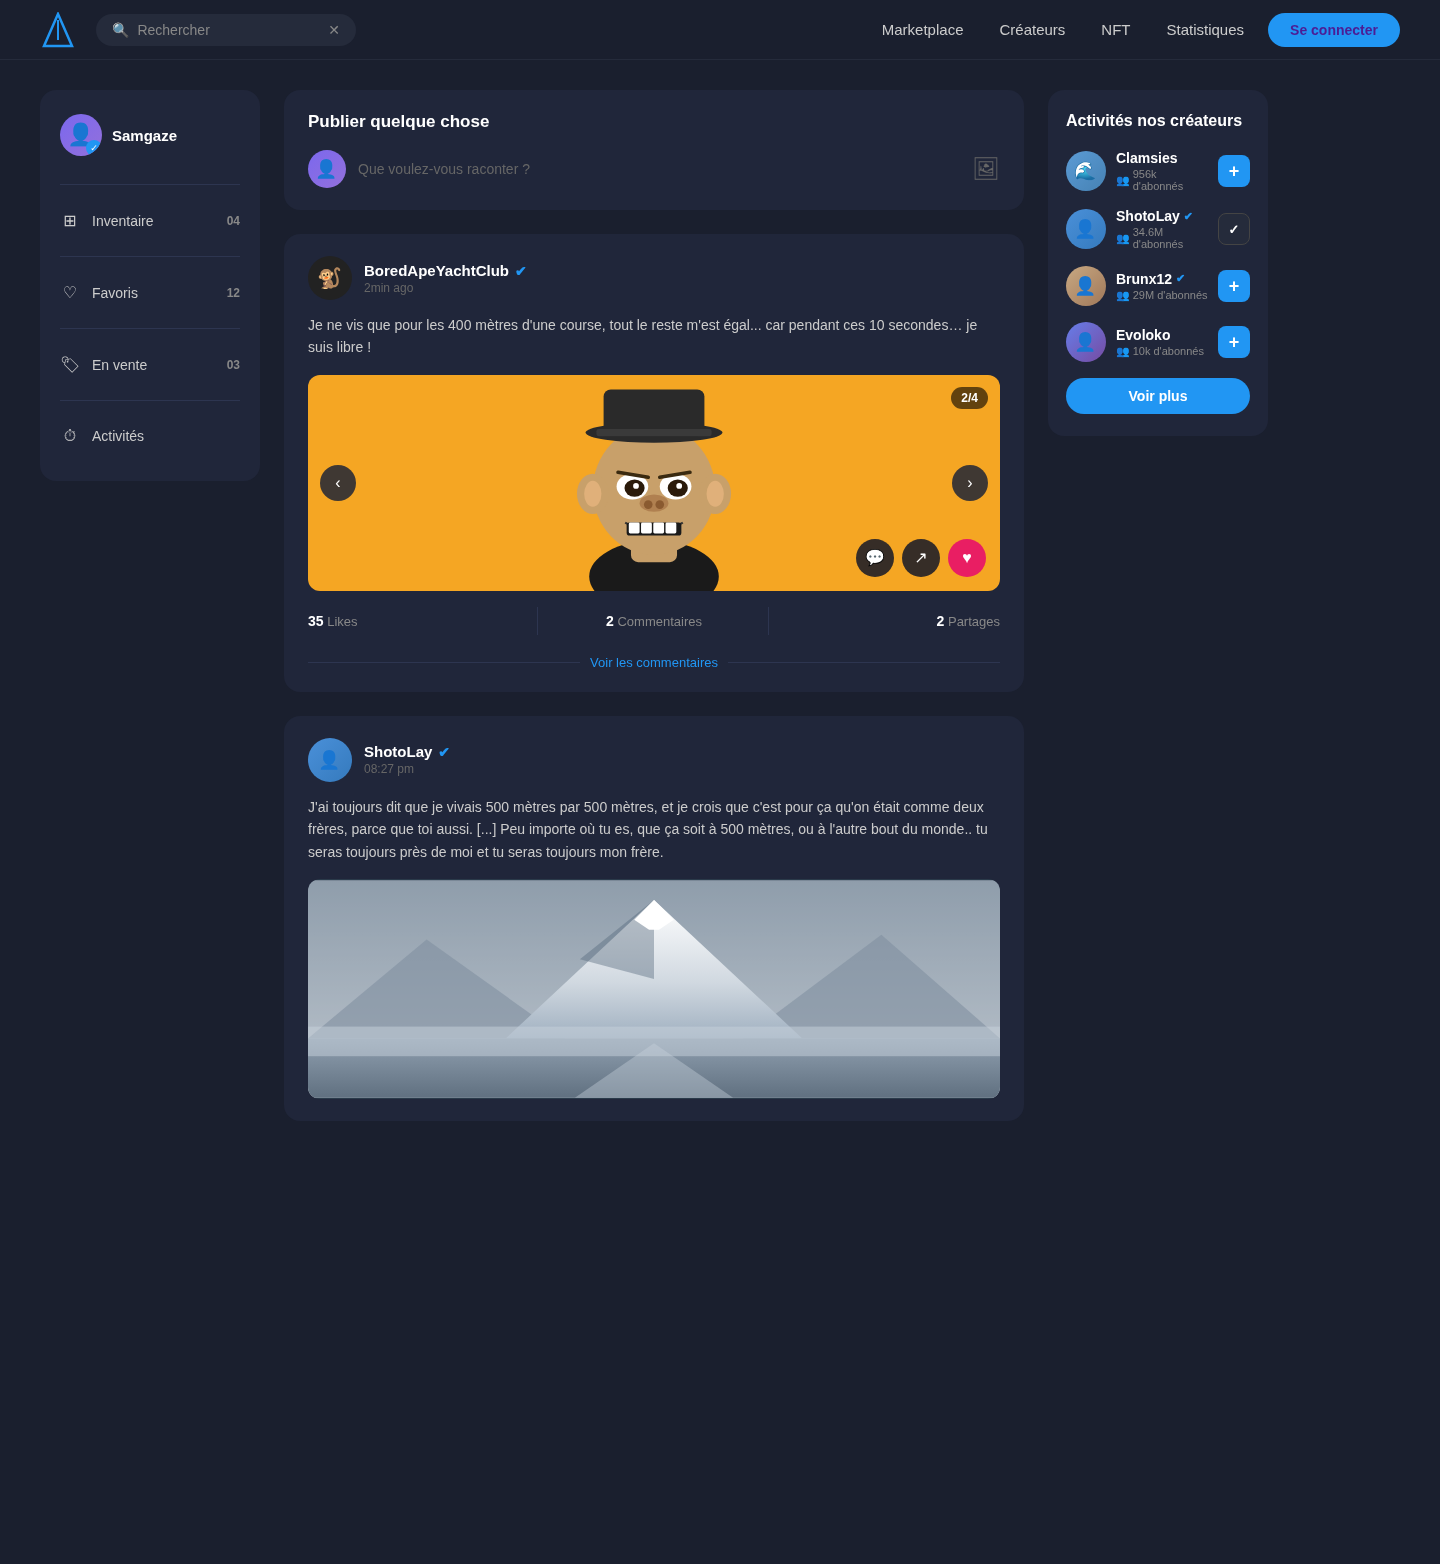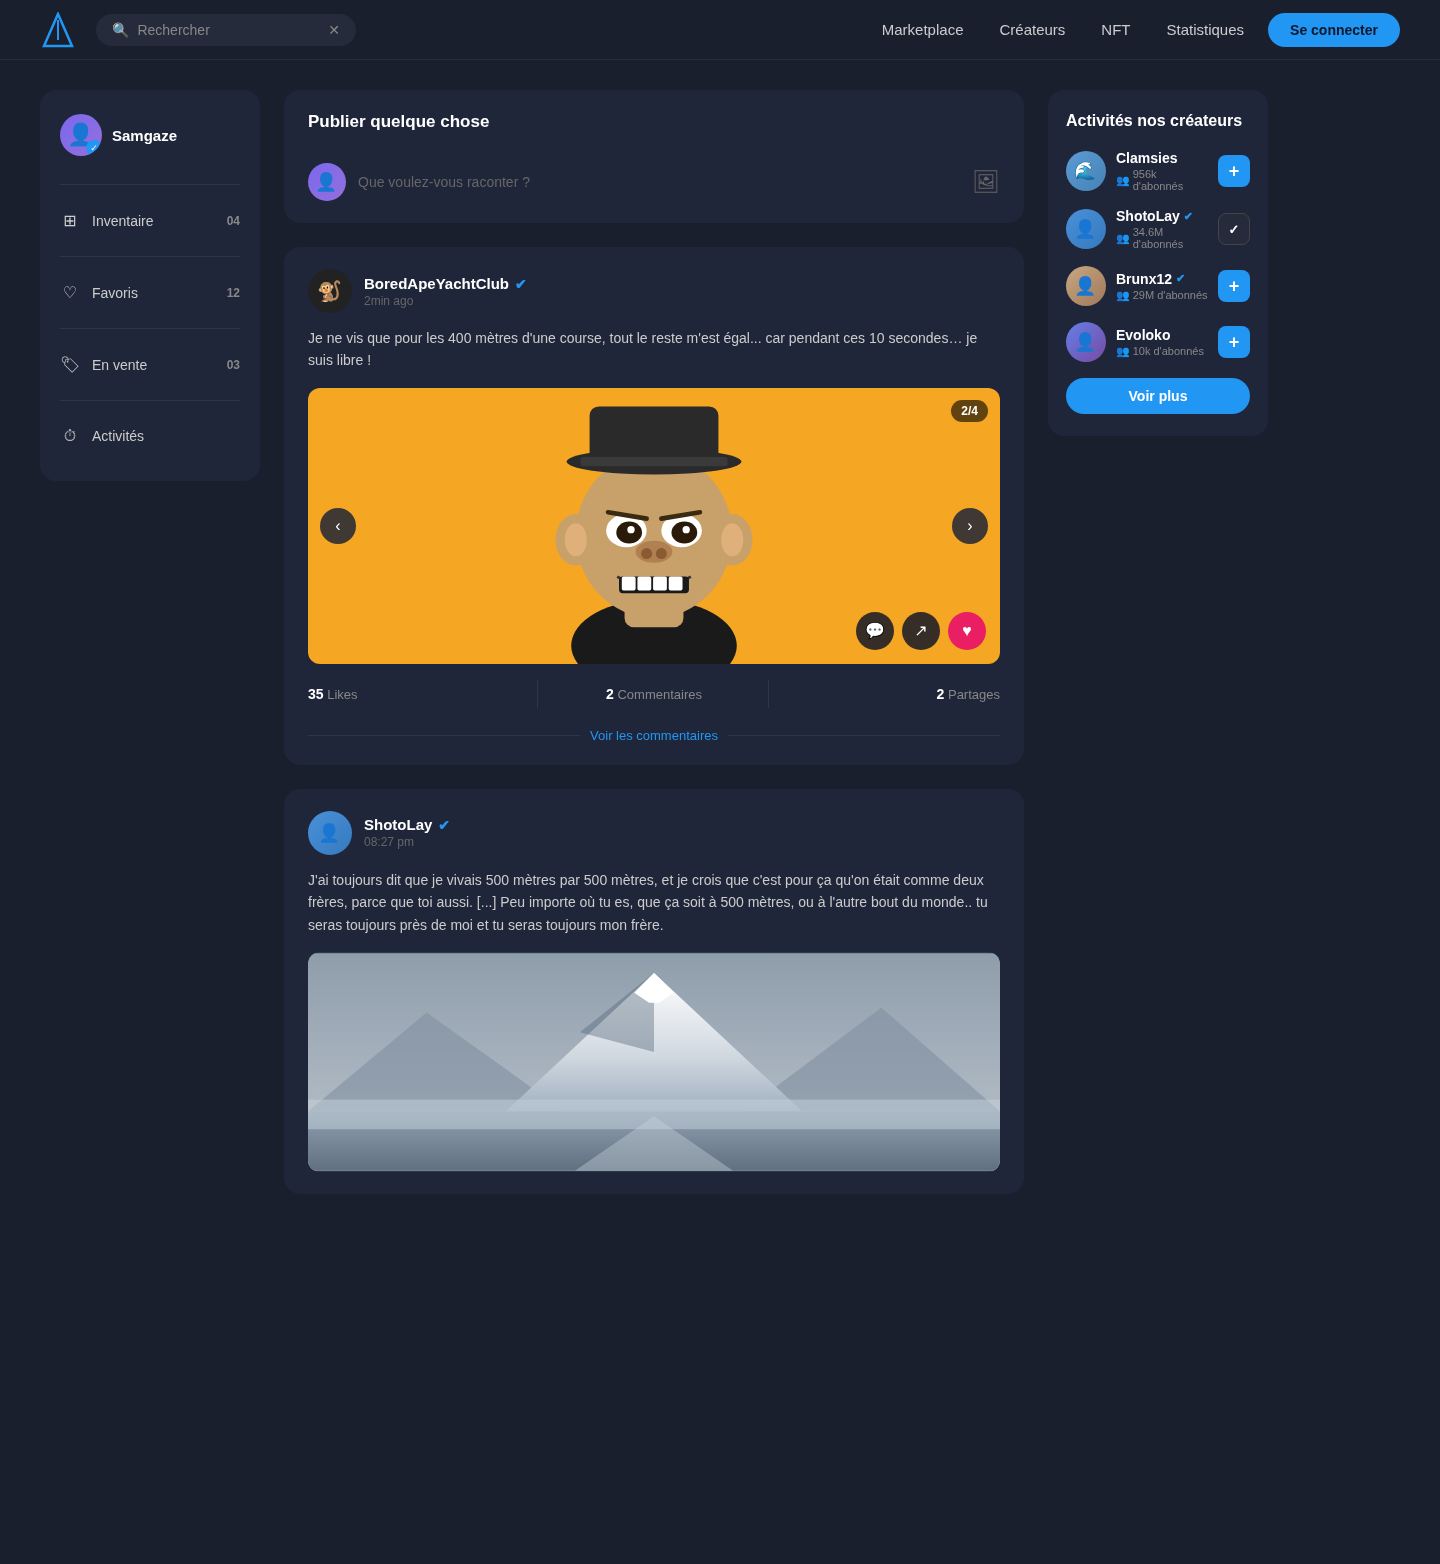--- a/index.html
+++ b/index.html
@@ -57,21 +57,21 @@
       justify-content: center;
     }
     .nav-links a {
       color: #ccc;
       text-decoration: none;
       font-size: 15px;
       font-weight: 500;
     }
     .btn-connect {
       background: #2196f3;
-      color: #0f172a;
+      color: #4c1d95;
       border: none;
       border-radius: 20px;
       padding: 9px 22px;
       font-size: 14px;
       font-weight: 600;
       cursor: pointer;
     }
 
     
     .page-layout {
@@ -157,21 +157,21 @@
     
     .publish-box {
       background: #20263a;
       border-radius: 16px;
       padding: 22px 24px;
       margin-bottom: 24px;
     }
     .publish-title {
       font-size: 17px;
       font-weight: 700;
-      margin-bottom: 31px;
+      margin-bottom: 18px;
     }
     .publish-input-row {
       display: flex;
       align-items: center;
       gap: 12px;
     }
     .publish-avatar {
       width: 38px;
       height: 38px;
       border-radius: 50%;
@@ -233,21 +233,21 @@
       color: #ccc;
       line-height: 1.6;
       margin-bottom: 16px;
     }
     .post-image-container {
       border-radius: 12px;
       overflow: hidden;
       position: relative;
       margin-bottom: 16px;
       background: #f5a623;
-      height: 276px;
+      height: 216px;
     }
     .image-counter {
       position: absolute;
       top: 12px;
       right: 12px;
       background: rgba(0,0,0,0.6);
       border-radius: 12px;
       padding: 4px 10px;
       font-size: 12px;
       font-weight: 600;

